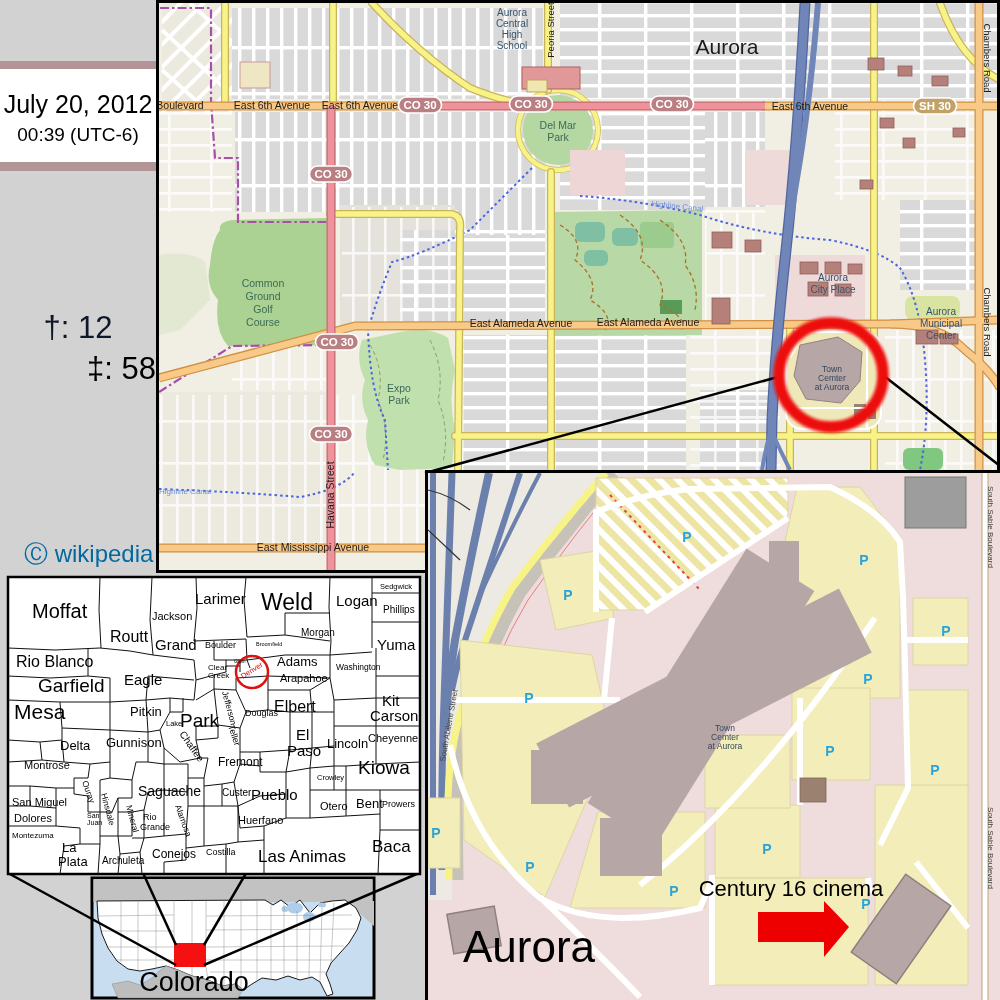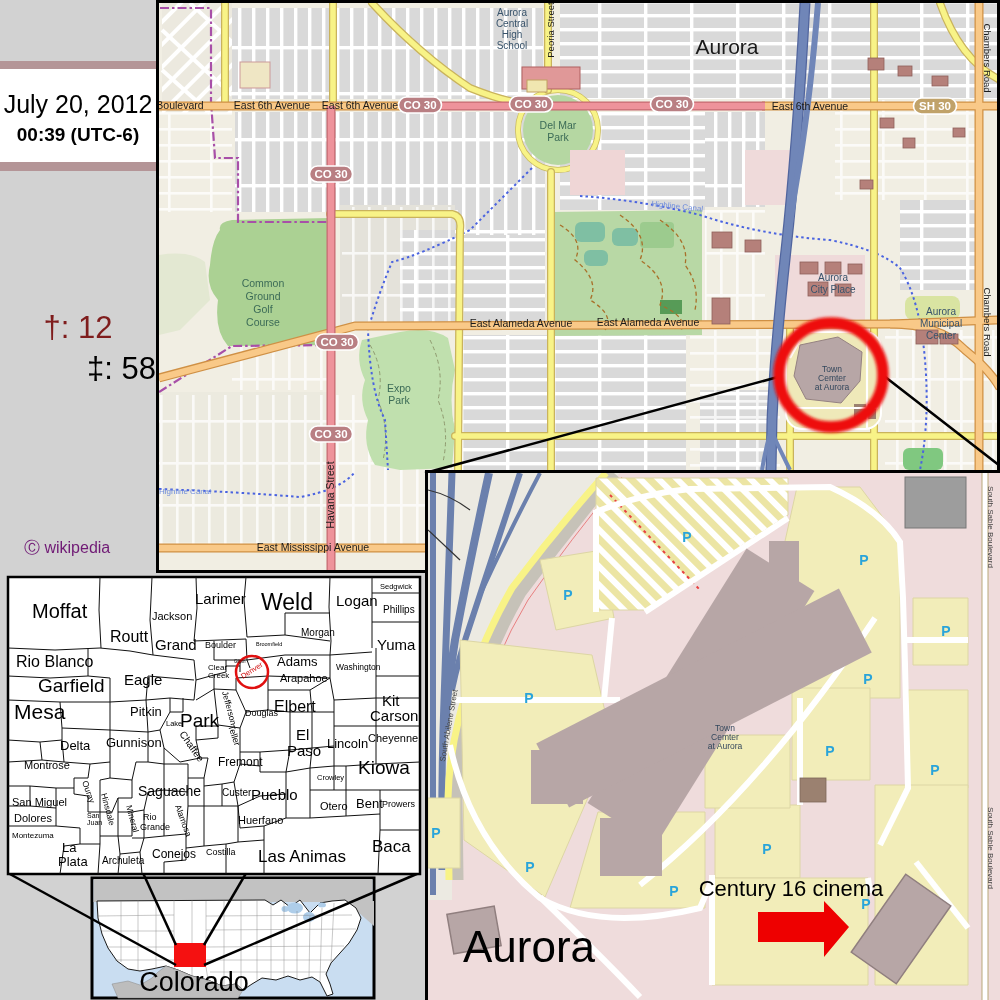--- a/index.html
+++ b/index.html
@@ -5,24 +5,24 @@
 body{width:1000px;height:1000px;background:#d2d2d2;position:relative;overflow:hidden;
  font-family:"Liberation Sans",sans-serif;}
 .abs{position:absolute;}
 </style></head>
 <body>
 
 <div class="abs" style="left:0;top:61px;width:156px;height:8px;background:#b49597;"></div>
 <div class="abs" style="left:0;top:69px;width:156px;height:93px;background:#fff;"></div>
 <div class="abs" style="left:0;top:162px;width:156px;height:9px;background:#b49597;"></div>
 <div class="abs" style="left:0;top:90px;width:156px;text-align:center;font-size:25px;white-space:nowrap;color:#000;">July 20, 2012</div>
-<div class="abs" style="left:0;top:124px;width:156px;text-align:center;font-size:19px;white-space:nowrap;color:#000;font-weight:bold;">00:39 (UTC-6)</div>
-<div class="abs" style="left:0;top:310px;width:156px;text-align:center;font-size:31px;color:#7f1d1d;">†: 12</div>
+<div class="abs" style="left:0;top:124px;width:156px;text-align:center;font-size:19px;white-space:nowrap;color:#000;">00:39 (UTC-6)</div>
+<div class="abs" style="left:0;top:310px;width:156px;text-align:center;font-size:31px;color:#0f172a;">†: 12</div>
 <div class="abs" style="left:0;top:351px;width:156px;text-align:right;font-size:31px;color:#000;">‡: 58</div>
-<div class="abs" style="left:24px;top:538px;width:156px;font-size:16px;color:#701a75;">Ⓒ wikipedia</div>
+<div class="abs" style="left:24px;top:538px;width:156px;font-size:24px;color:#0369a1;">Ⓒ wikipedia</div>
 
 <div class="abs" id="mainmap" style="left:156px;top:0;width:838px;height:567px;border:3px solid #000;background:#f1eee3;">
 <svg width="838" height="567" viewBox="159 3 838 567" xmlns="http://www.w3.org/2000/svg">
 <defs>
 <pattern id="pv" width="14" height="46" patternUnits="userSpaceOnUse">
  <rect width="14" height="46" fill="#d9d9d9"></rect>
  <rect width="3.4" height="46" fill="#ffffff"></rect>
  <rect width="14" height="3.4" fill="#ffffff"></rect>
 </pattern>
 <pattern id="ph" width="46" height="14" patternUnits="userSpaceOnUse">

